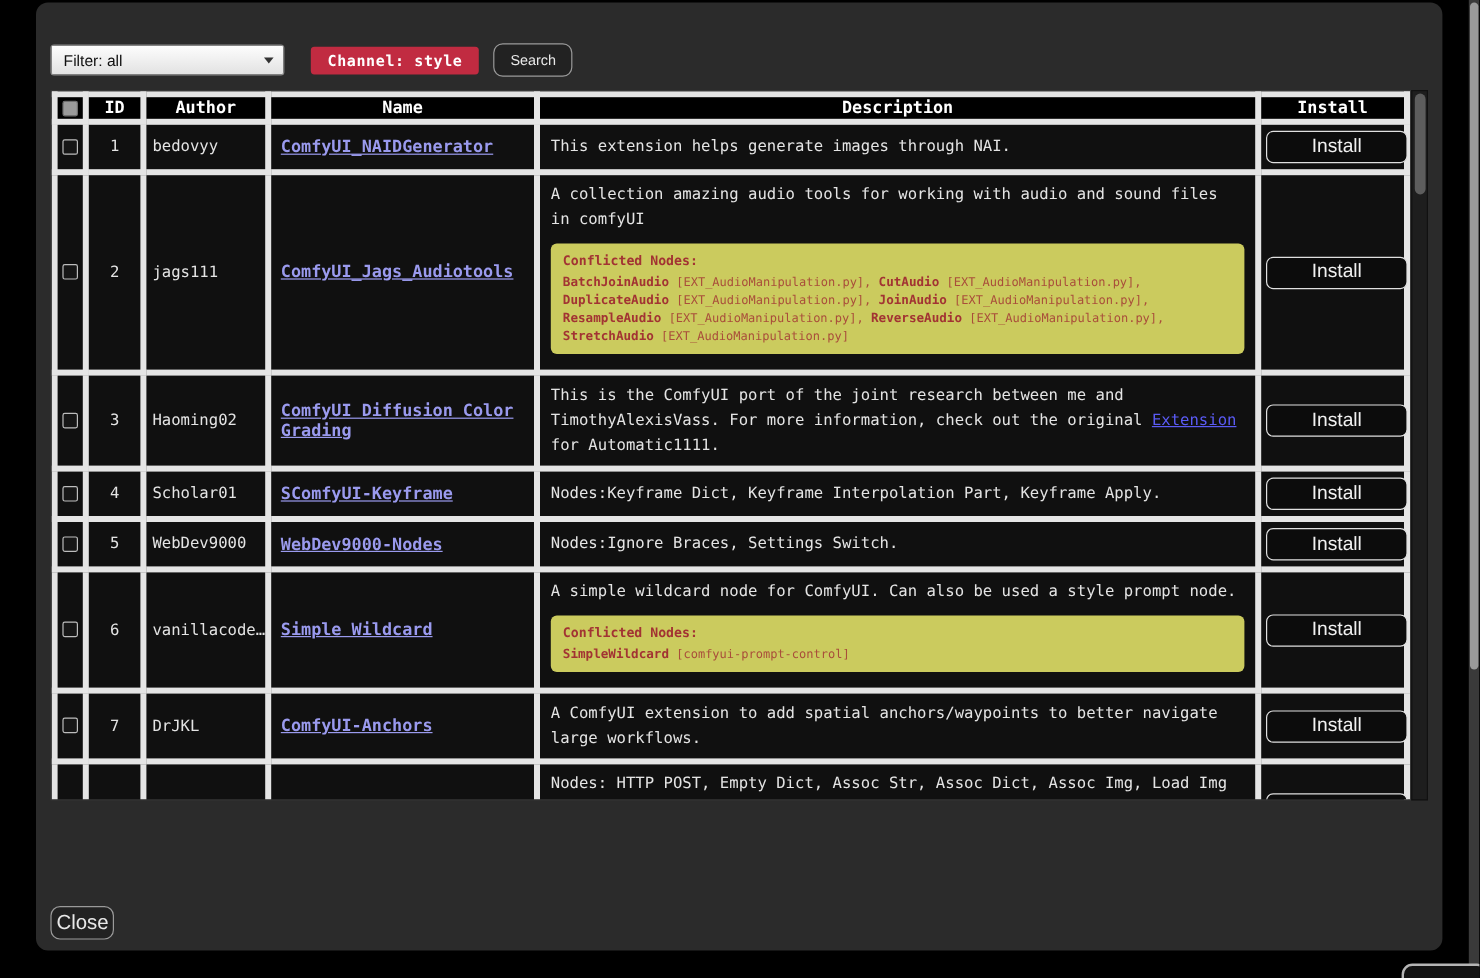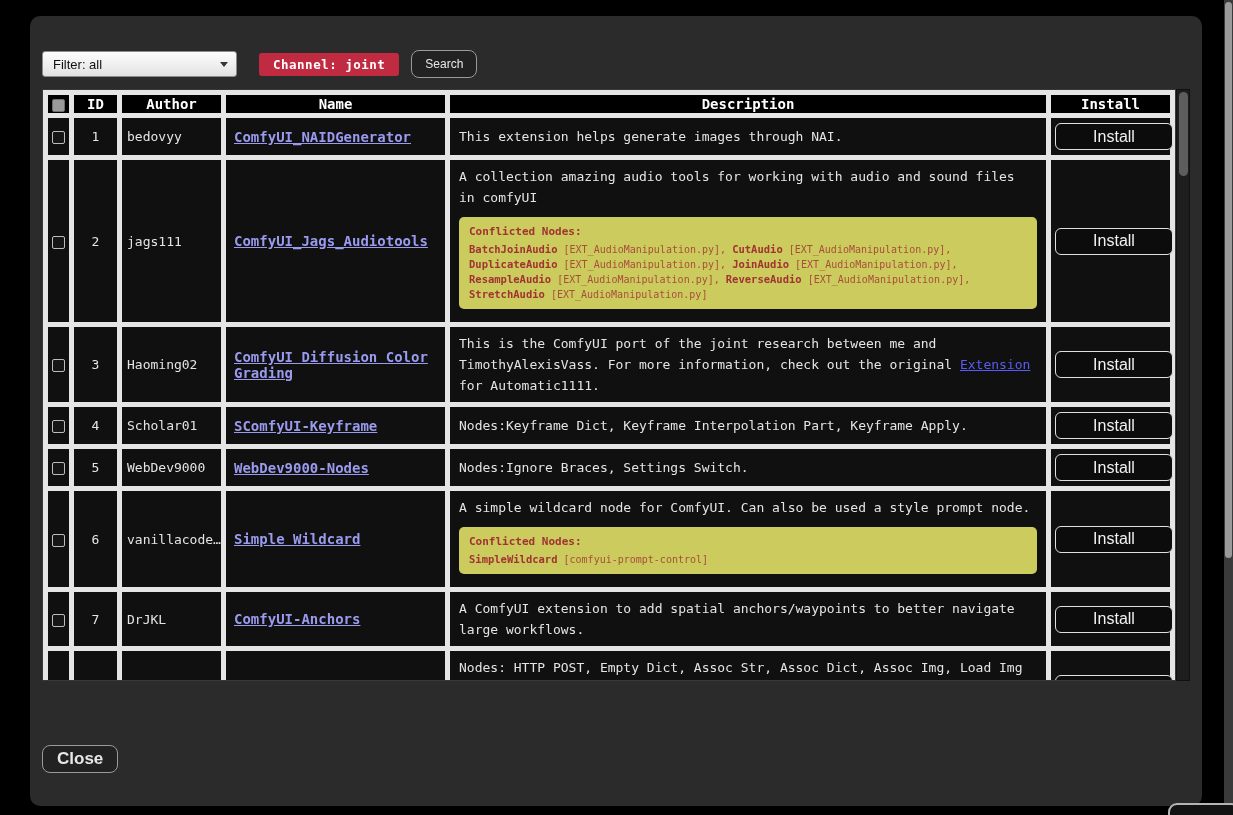--- a/index.html
+++ b/index.html
@@ -3,21 +3,21 @@
 <meta charset="utf-8">
 <style>
   * { box-sizing: border-box; }
   html, body { margin: 0; padding: 0; background: #000; }
   .stage {
     position: relative; width: 1233px; height: 815px;
     background: #000; overflow: hidden;
     font-family: "DejaVu Sans Mono", monospace;
   }
   .modal {
-    position: absolute; left: 30px; top: 16px; width: 1172px; height: 790px;
+    position: absolute; left: 30px; top: 2px; width: 1172px; height: 790px;
     background: #2b2b2b; border-radius: 10px; padding: 34px 12px 0 12px;
   }
   
   .toolbar { display: flex; align-items: center; }
   .filter-select {
     width: 195px; height: 26px; cursor: pointer;
     background: linear-gradient(#fdfdfd, #e2e2e2);
     border: 1px solid #8a8a8a; border-radius: 3px; color: #111;
     font-family: "Liberation Sans", sans-serif; font-size: 13px;
     display: flex; align-items: center; justify-content: space-between;
@@ -81,41 +81,41 @@
   .c-install { text-align: center; }
   .install-btn {
     width: 118px; height: 27px; background: #0c0c0c; color: #f1f1f1;
     border: 1px solid #e0e0e0; border-radius: 6px;
     font-family: "Liberation Sans", sans-serif; font-size: 16px; cursor: pointer;
   }
   
   .vscroll { width: 14px; background: #1e1e1e; position: relative; border: 1px solid #111; }
   .vthumb { position: absolute; top: 2px; left: 2px; width: 9px; height: 84px; background: #5d5d5d; border-radius: 5px; }
   
-  .close-btn { margin-top: 64px; height: 28px; font-size: 17px; padding: 0 14px; font-weight: bold; }
+  .close-btn { margin-top: 88px; height: 28px; font-size: 17px; padding: 0 4px; }
   
   .page-scrollbar { position: absolute; right: 0; top: 0; width: 9px; height: 815px; background: #3a3a3a; }
   .page-thumb { position: absolute; top: 2px; left: 1px; width: 7px; height: 556px; background: #9a9a9a; border-radius: 4px; }
   .partial-btn {
     position: absolute; left: 1168px; top: 803px; width: 72px; height: 30px;
     border: 2px solid #b5b5b5; border-radius: 9px; background: #131313;
   }
 </style>
 </head>
 <body>
 
 <div class="stage">
   <div class="modal">
 
     <div class="toolbar">
       <div class="filter-select">
         <span>Filter: all</span>
         <span class="chevron"></span>
       </div>
-      <span class="badge">Channel: joint</span>
+      <span class="badge">Channel: style</span>
       <button class="btn search-btn">Search</button>
     </div>
 
     <div class="table-zone">
       <div class="table-wrap">
         <table>
           <colgroup>
             <col style="width:26px">
               <col style="width:48px">
               <col style="width:104px">

